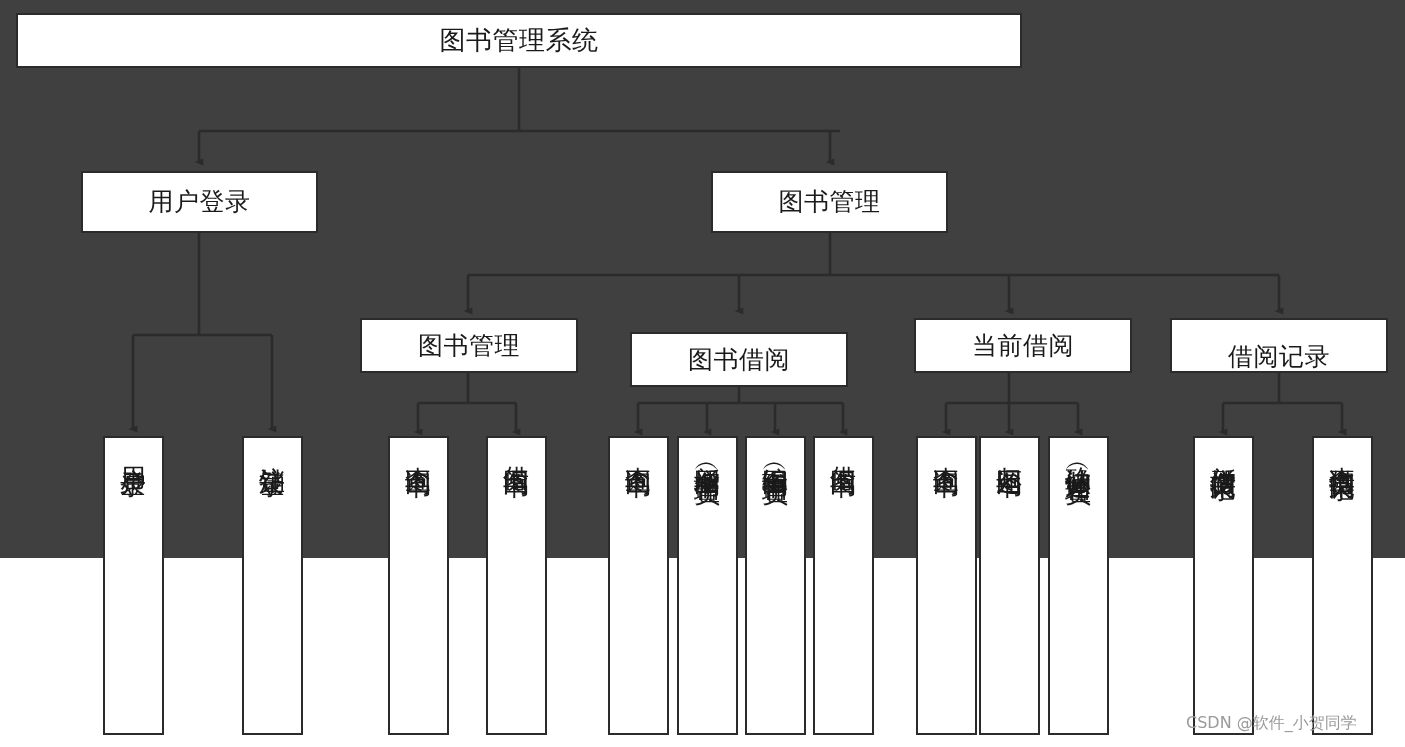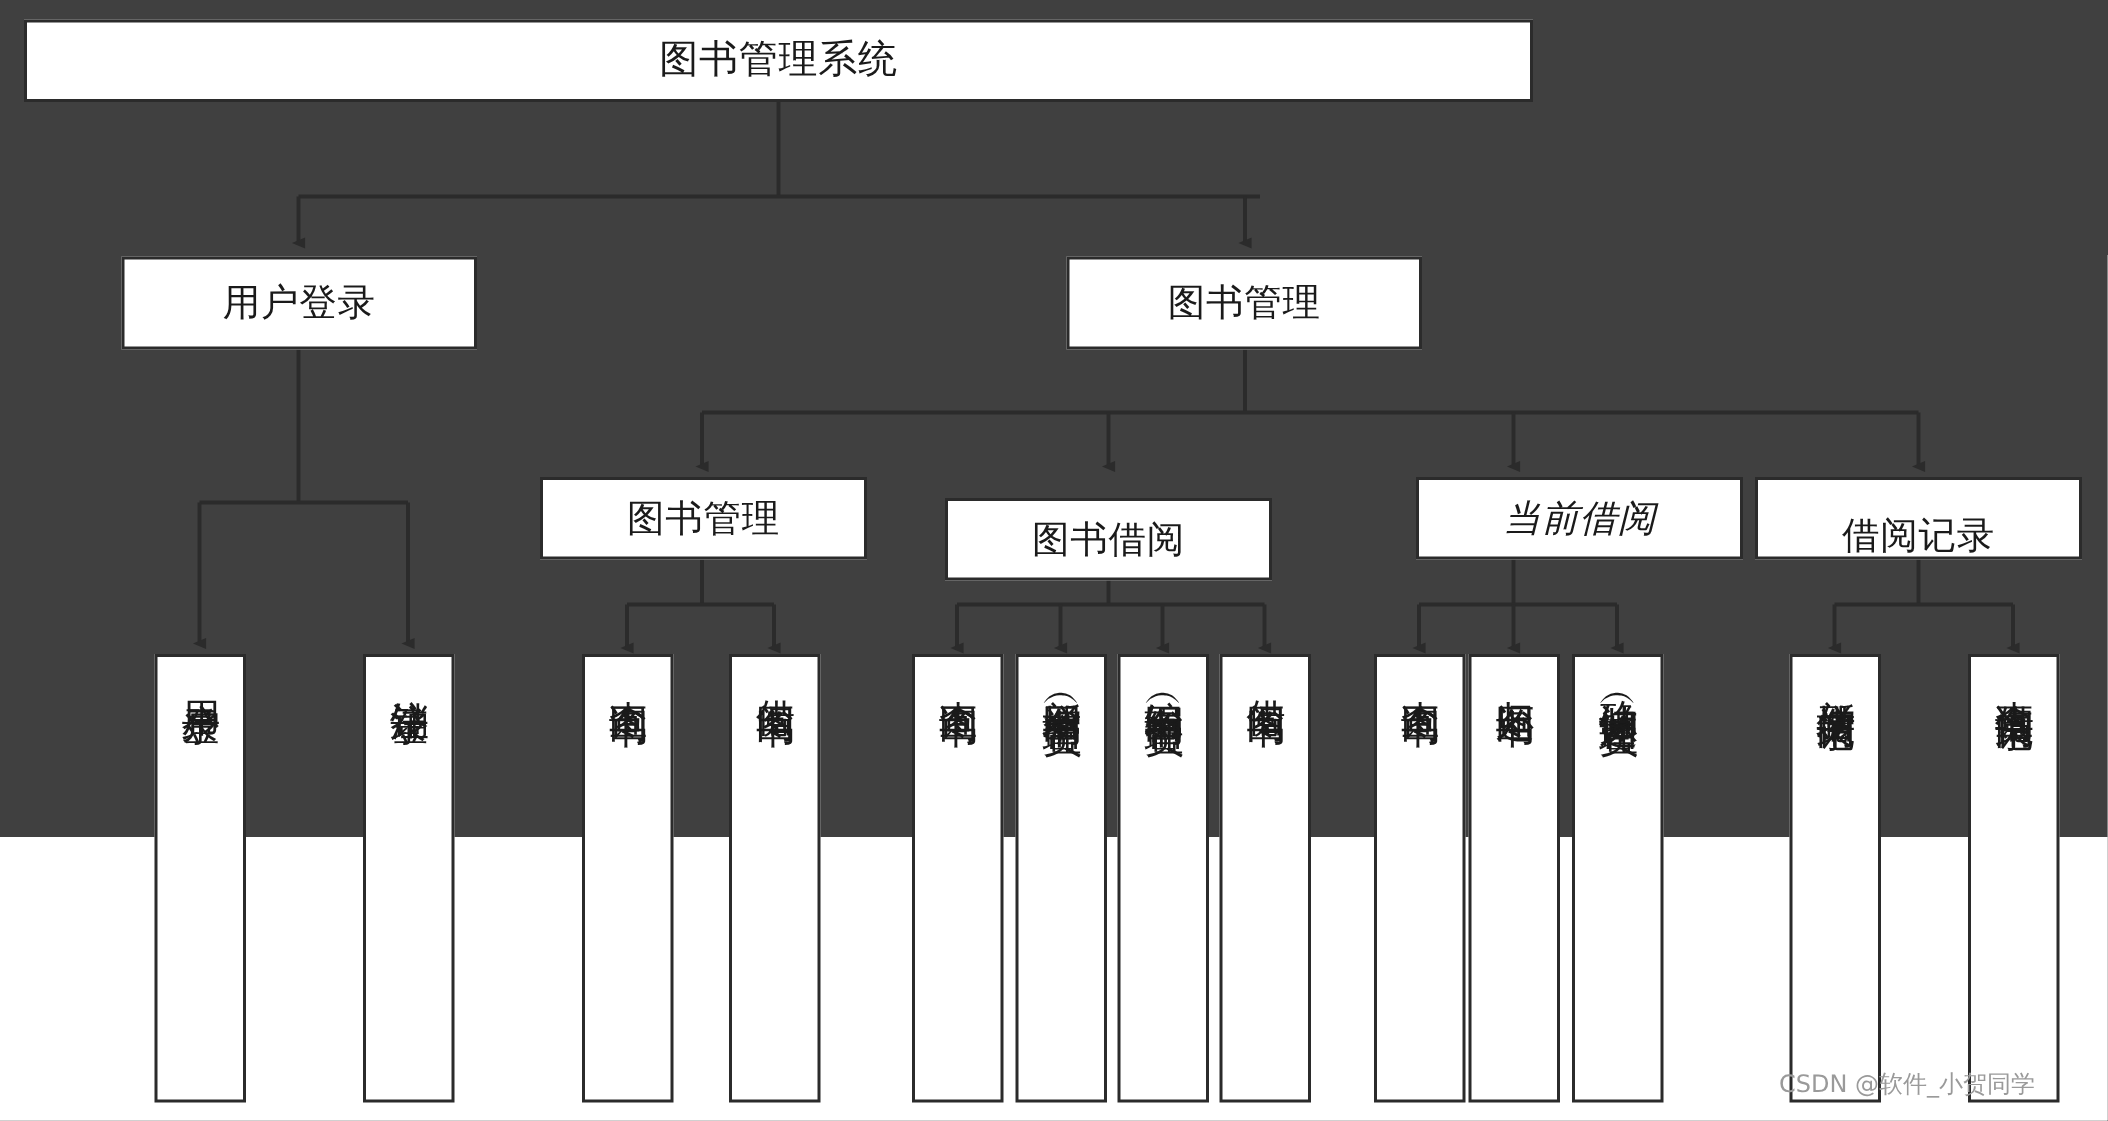--- a/index.html
+++ b/index.html
@@ -140,21 +140,21 @@
   </div>
 
   <div class="node horizontal" style="left:360px; top:318px; width:218px; height:55px;">
     <span class="node-label">图书管理</span>
   </div>
 
   <div class="node horizontal" style="left:630px; top:332px; width:218px; height:55px;">
     <span class="node-label">图书借阅</span>
   </div>
 
-  <div class="node horizontal" style="left:944px; top:318px; width:218px; height:55px;font-style:italic;">
+  <div class="node horizontal" style="left:914px; top:318px; width:218px; height:55px;">
     <span class="node-label">当前借阅</span>
   </div>
 
   <div class="node horizontal" style="left:1170px; top:318px; width:218px; height:55px;align-items:flex-end;">
     <span class="node-label">借阅记录</span>
   </div>
 
   <div class="node vertical" style="left:103px; top:436px; width:61px; height:299px;">
     <span class="node-label">用户登录</span>
   </div>

